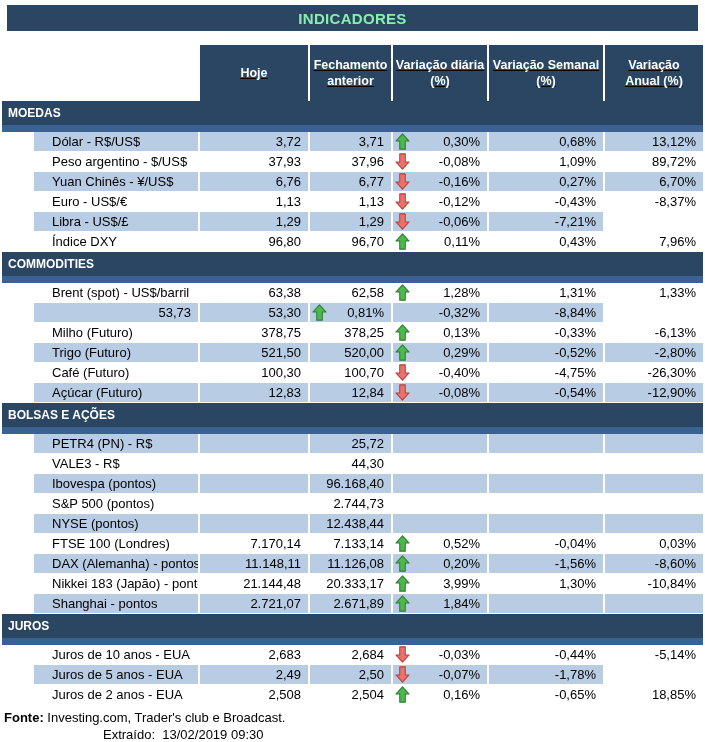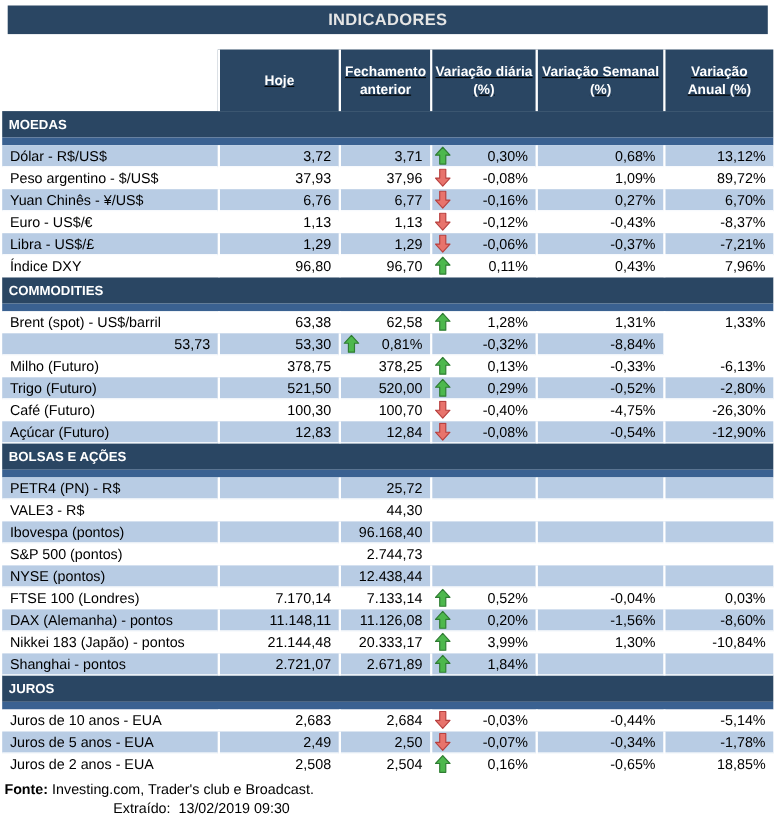--- a/index.html
+++ b/index.html
@@ -8,21 +8,21 @@
     background:#ffffff;
     font-family:"Liberation Sans",sans-serif;
     color:#000;
     overflow:hidden;
     position:relative;
   }
   .title-bar{
     margin:5px 7px 3px 7px;
     height:26px;
     background:var(--navy);
-    color:#e5e5e5;
+    color:#86efac;
     font-weight:bold;
     font-size:15px;
     display:flex;align-items:center;justify-content:center;
     letter-spacing:.3px;
   }
   .table{
     margin:14px 2px 0 2px;
     width:701px;
   }
   .header-row,.row{
@@ -58,21 +58,21 @@
   .row{height:20px;box-sizing:border-box;}
   .cell{
     font-size:13px;
     display:flex;align-items:center;
     box-sizing:border-box;
     border-left:2px solid #fff;
     border-bottom:1px solid #fff;
     white-space:nowrap;
     position:relative;
   }
-  .cell:first-child{border-left:none;padding-left:7px;}
+  .cell:first-child{border-left:none;padding-left:18px;margin-left:32px;}
   .row.blue .cell{background:var(--rowblue);}
   .row.white .cell{background:#fff;}
   .cell.num{justify-content:flex-end;padding-right:7px;}
   .cell .arrow{
     position:absolute;left:2px;top:1px;
     width:15px;height:17px;
     display:block;
   }
   .footer{
     margin:4px 12px 0 4px;
@@ -207,23 +207,20 @@
         <div class="cell num">
           <span>1,29</span>
         </div>
         <div class="cell num daily">
           <svg class="arrow" viewBox="0 0 14 16">
             <path d="M7 15.2 L0.8 8.4 L4.4 8.4 L4.4 0.8 L9.6 0.8 L9.6 8.4 L13.2 8.4 Z" fill="#E8736C" stroke="#B8413F" stroke-width="1" stroke-linejoin="round"></path>
           </svg>
           <span>-0,06%</span>
         </div>
         <div class="cell num">
-          <span>-0,37%</span>
-        </div>
-        <div class="cell num">
           <span>-7,21%</span>
         </div>
       </div>
       <div class="row white">
         <div class="cell">
           <span>Índice DXY</span>
         </div>
         <div class="cell num">
           <span>96,80</span>
         </div>
@@ -563,23 +560,20 @@
           <span>2,49</span>
         </div>
         <div class="cell num">
           <span>2,50</span>
         </div>
         <div class="cell num daily">
           <svg class="arrow" viewBox="0 0 14 16">
             <path d="M7 15.2 L0.8 8.4 L4.4 8.4 L4.4 0.8 L9.6 0.8 L9.6 8.4 L13.2 8.4 Z" fill="#E8736C" stroke="#B8413F" stroke-width="1" stroke-linejoin="round"></path>
           </svg>
           <span>-0,07%</span>
-        </div>
-        <div class="cell num">
-          <span>-0,34%</span>
         </div>
         <div class="cell num">
           <span>-1,78%</span>
         </div>
       </div>
       <div class="row white">
         <div class="cell">
           <span>Juros de 2 anos - EUA</span>
         </div>
         <div class="cell num">

